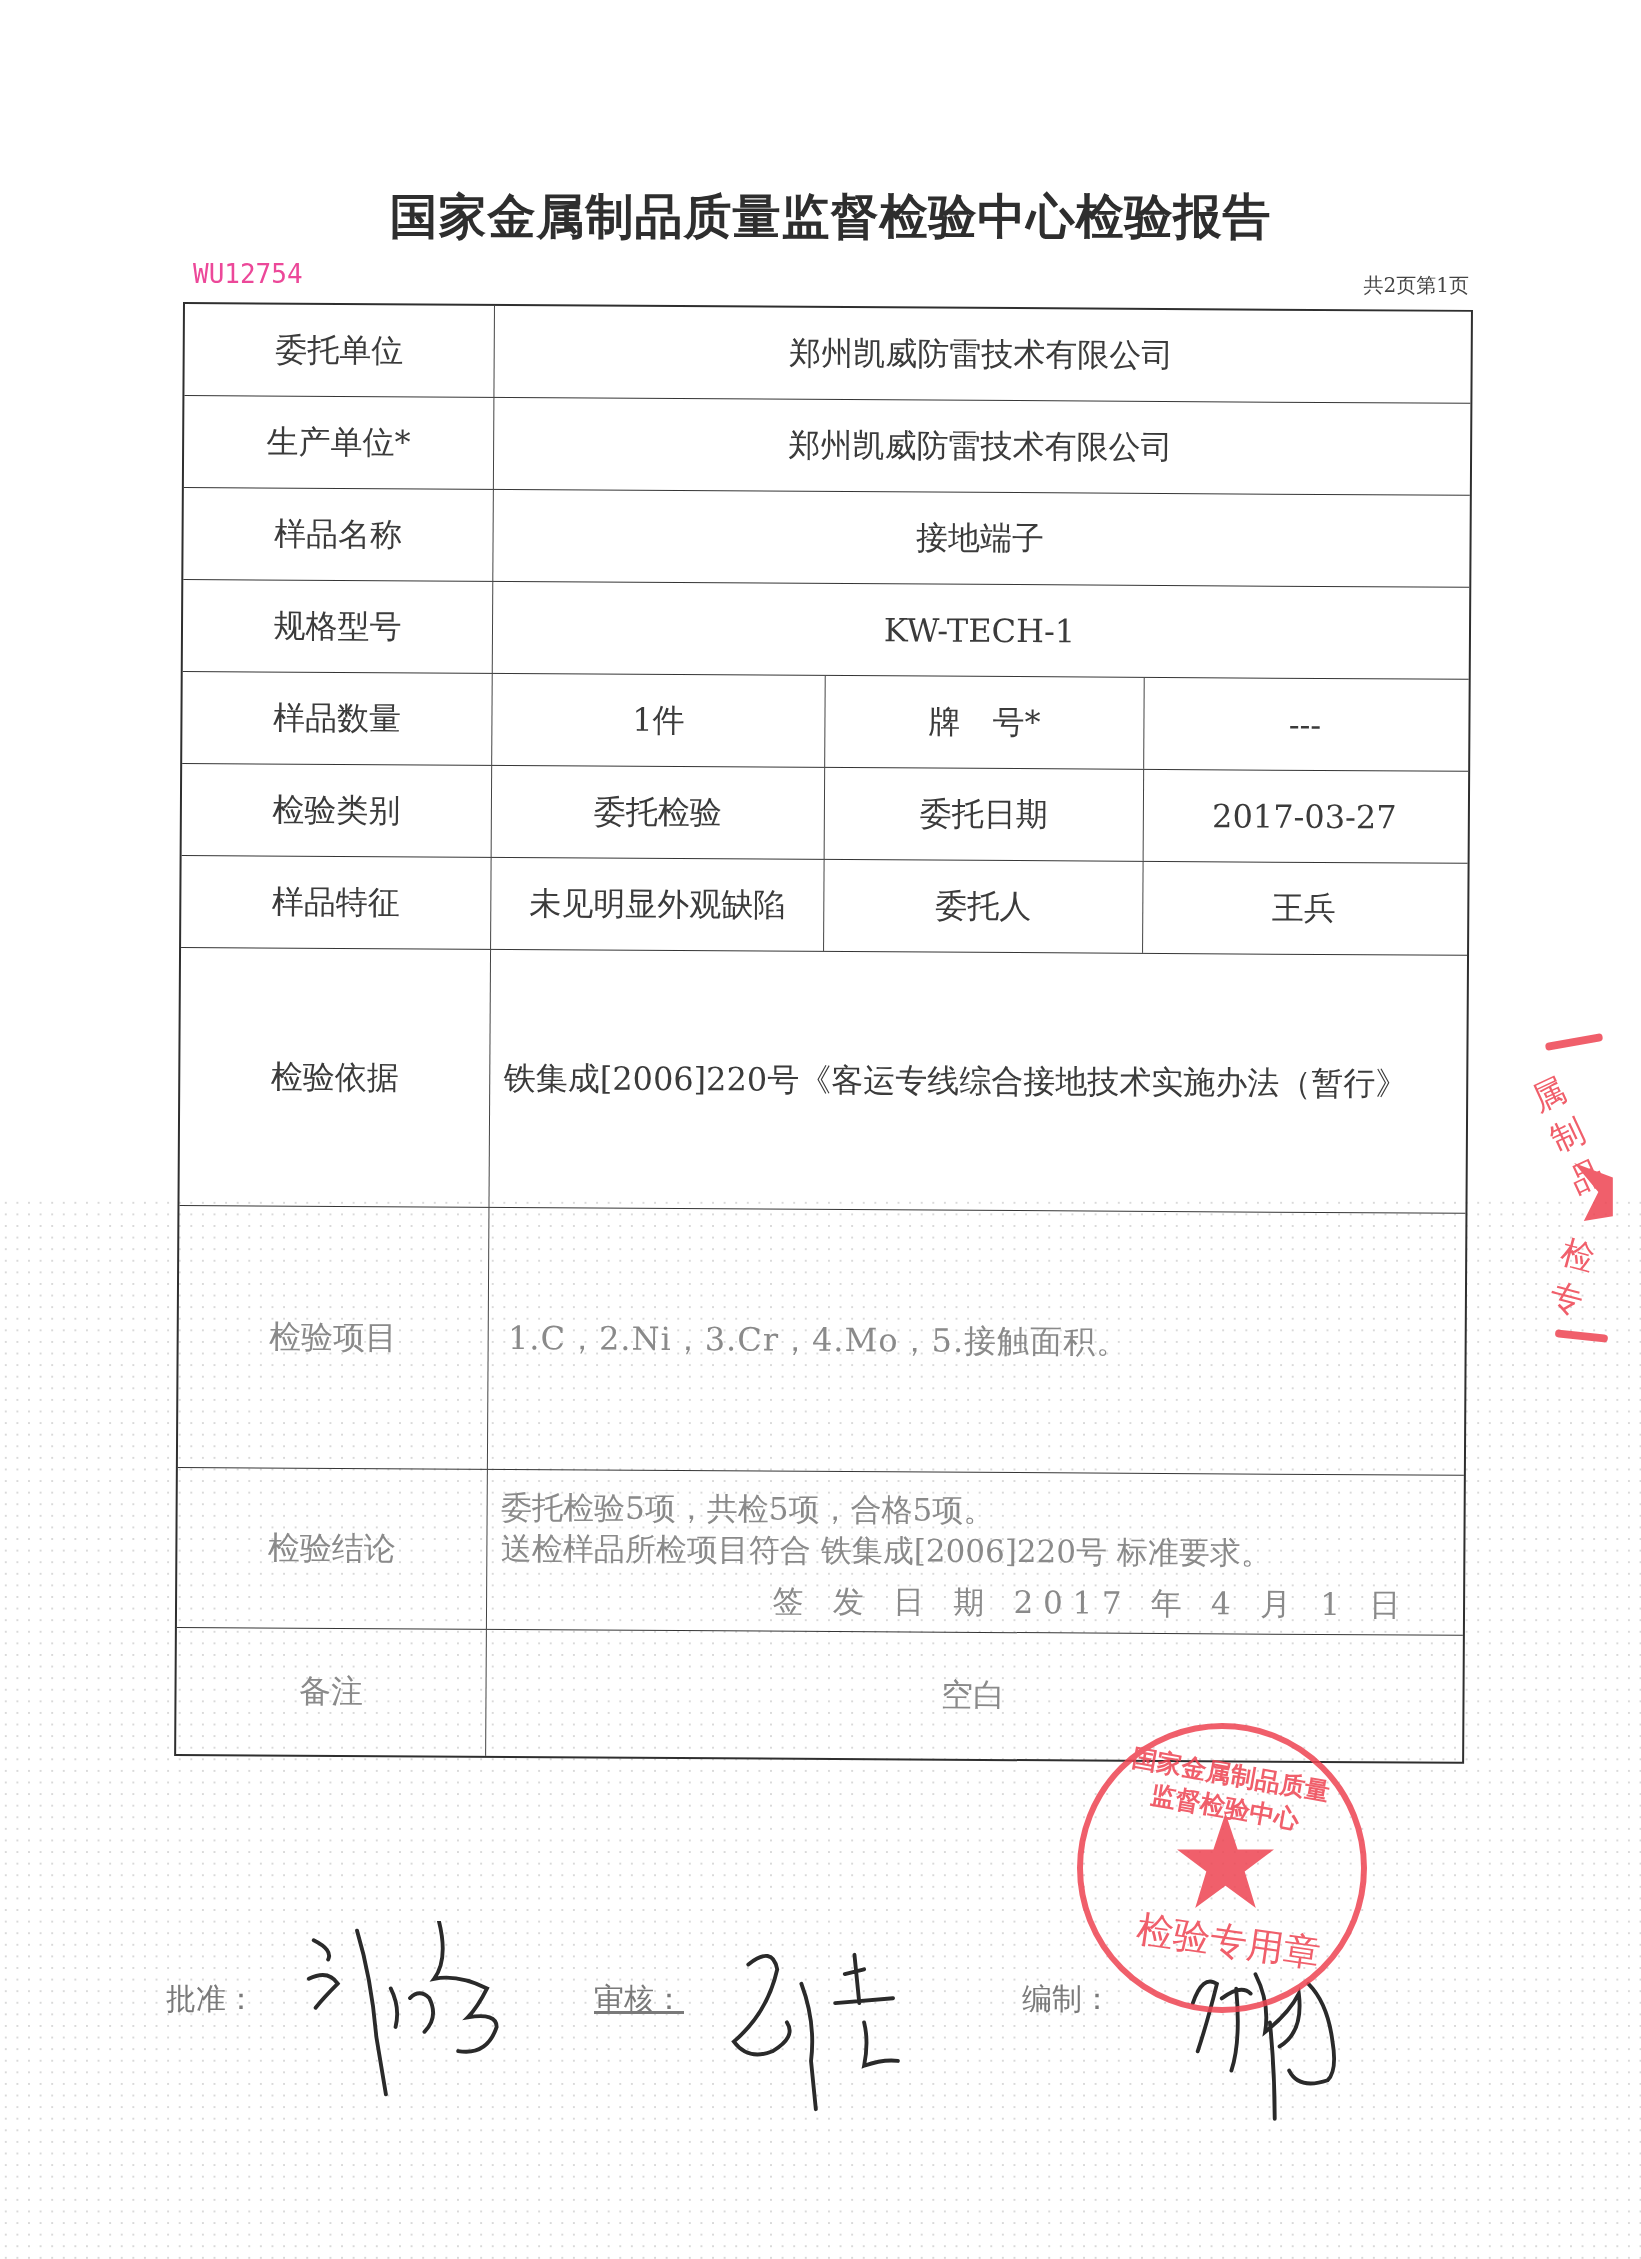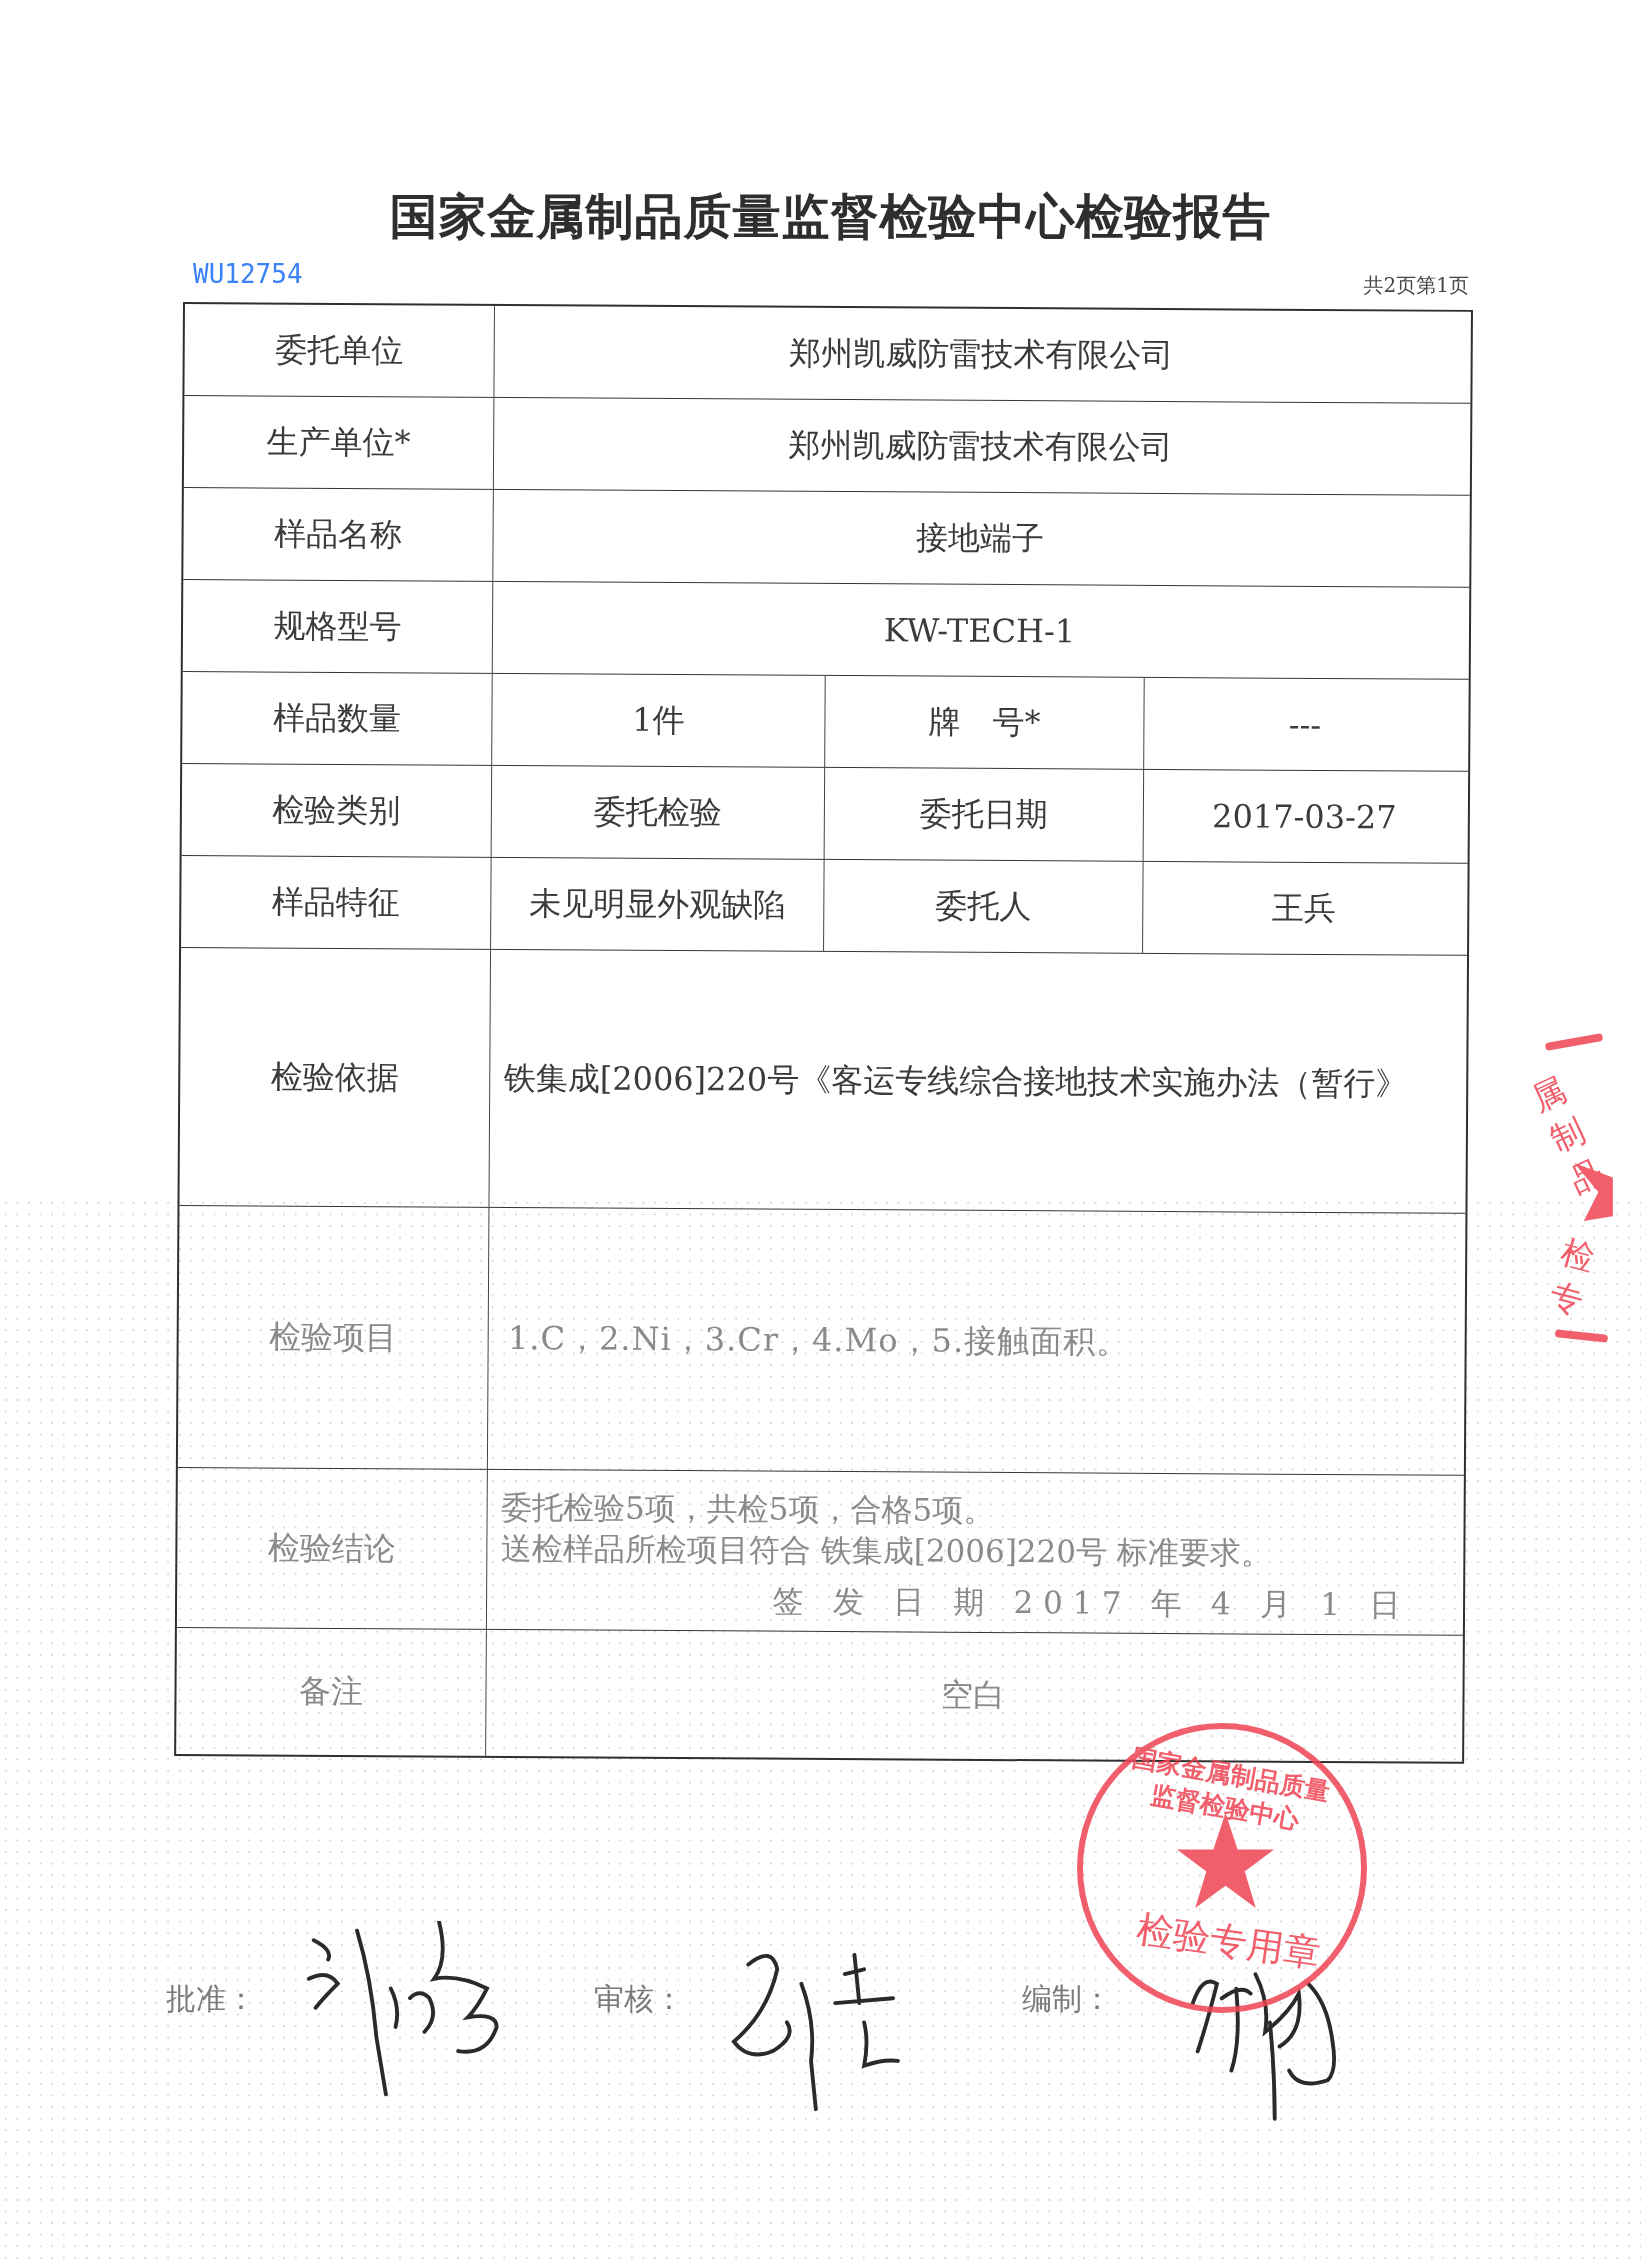--- a/index.html
+++ b/index.html
@@ -10,21 +10,21 @@
   .dots {
     position: absolute; left: 0; top: 1197px; width: 1641px; height: 1062px;
     background-image: radial-gradient(circle, #c9c9c9 0.9px, transparent 1.2px);
     background-size: 11.6px 11.6px; opacity: 0.7; pointer-events: none;
   }
   .title {
     position: absolute; left: 0; width: 1661px; top: 185px; text-align: center;
     font-family: "DejaVu Sans", "Liberation Sans", sans-serif; font-weight: bold;
     font-size: 48px; color: #2e2e2e; letter-spacing: 1px;
   }
-  .report-no { position: absolute; left: 193px; top: 259px; font-size: 26px; color: #3b82f6; font-family: "DejaVu Sans Mono", monospace; }
+  .report-no { position: absolute; left: 193px; top: 259px; font-size: 26px; color: #ec4899; font-family: "DejaVu Sans Mono", monospace; }
   .page-info { position: absolute; right: 172px; top: 272px; font-size: 20px; color: #444; }
   .tbl {
     position: absolute; left: 183px; top: 302px; width: 1286px;
     border: 2.9px solid #2f2f2f; border-collapse: collapse; transform: rotate(0.35deg); transform-origin: left top;
   }
   .row { display: flex; border-bottom: 1.9px solid #353535; }
   .row:last-child { border-bottom: none; }
   .cell { display: flex; align-items: center; justify-content: center; font-size: 32px; color: #3b3b3b; border-left: 1.4px solid #444; box-sizing: border-box; }
   .cell:first-child { border-left: none; }
   .c-label { width: 309px; }
@@ -133,21 +133,21 @@
     </svg>
   <div class="side-text2">检专</div>
   <div class="side-arc-bot"></div>
 </div>
 
 <div class="sig-row">
   <div class="sig-label" style="left:166px;">批准：</div>
   <svg class="sig-svg" style="left:304px; top:-58px;" width="212" height="183" viewBox="0 0 220 190">
     <path d="M10 20 Q30 30 25 40 M5 60 Q25 50 35 65 Q20 80 12 90 M55 10 Q70 60 75 120 Q80 150 85 180 M90 70 Q100 90 95 110 M110 80 Q120 70 130 80 Q140 100 125 115 M140 0 Q150 40 135 60 Q160 55 190 70 Q180 90 170 100 Q200 95 200 110 Q190 140 160 135" stroke="#2a2a2a" stroke-width="4" fill="none" stroke-linecap="round"></path>
   </svg>
-  <div class="sig-label" style="left:594px;">审核：</div>
+  <div class="sig-label" style="left:594px;text-decoration:underline;">审核：</div>
   <svg class="sig-svg" style="left:729px; top:-34px;" width="193" height="174" viewBox="0 0 200 180">
     <path d="M20 20 Q45 0 50 25 Q40 70 5 100 Q20 120 45 110 Q70 95 60 80 M75 40 Q90 80 85 120 Q88 150 90 170 M120 30 L140 25 M130 10 L135 60 M110 60 L170 55 M140 80 Q145 100 140 125 Q160 118 175 120" stroke="#2a2a2a" stroke-width="4" fill="none" stroke-linecap="round"></path>
   </svg>
   <div class="sig-label" style="left:1022px;">编制：</div>
   <svg class="sig-svg" style="left:1183px; top:-24px;" width="169" height="183" viewBox="0 0 175 190">
     <path d="M10 50 Q20 20 35 30 Q25 70 15 100 M40 45 Q60 30 70 40 M55 35 Q60 90 50 120 M75 20 Q90 50 85 80 Q110 60 120 40 Q125 80 100 95 M90 70 Q95 120 95 170 M130 30 Q150 50 155 90 Q160 120 150 130 Q120 140 110 120" stroke="#2a2a2a" stroke-width="4" fill="none" stroke-linecap="round"></path>
   </svg>
 </div>
 
 <div class="stamp">

